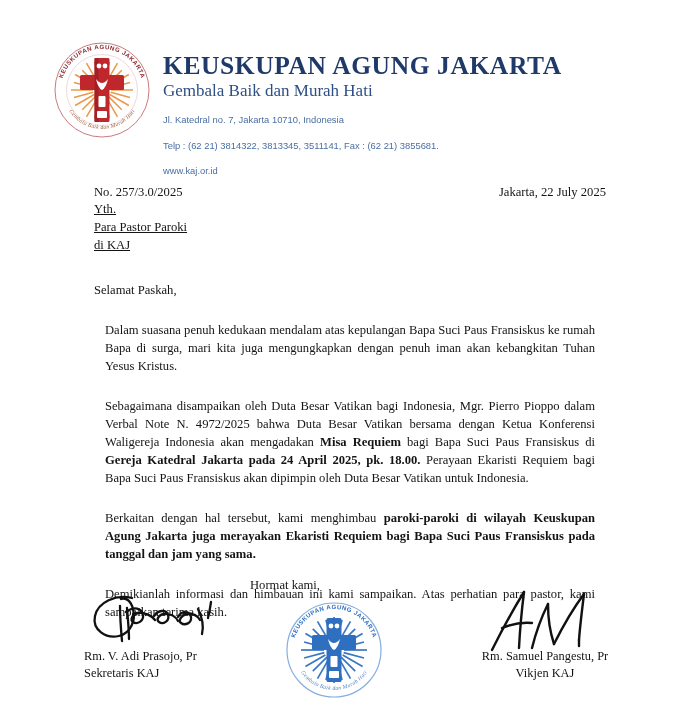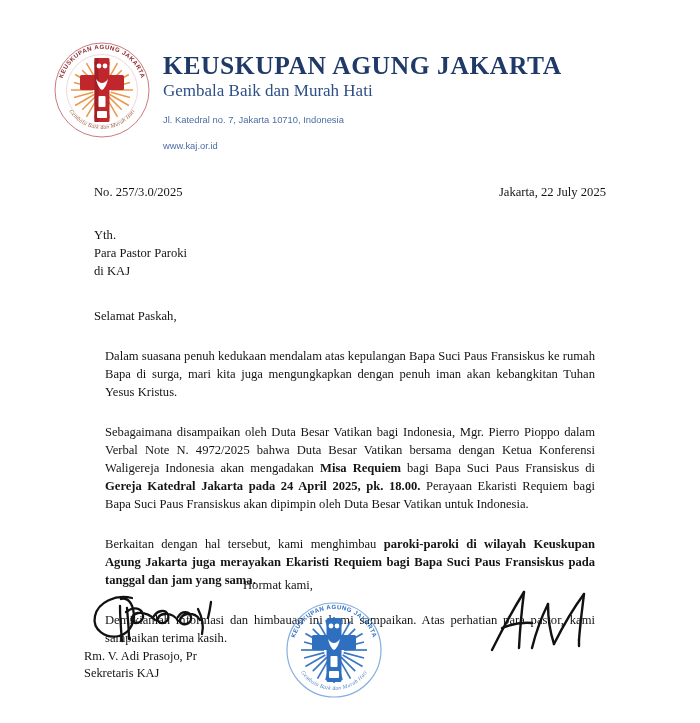--- a/index.html
+++ b/index.html
@@ -82,22 +82,22 @@
   }
   .refline {
     display: flex;
     justify-content: space-between;
     align-items: baseline;
     margin-top: 12px;
   }
   .ref-no, .ref-place-date { white-space: nowrap; }
 
   .addressee {
-    margin-top: 26px;
     line-height: 1.42;
+    text-decoration: underline;
   }
   .addressee div { white-space: nowrap; }
 
   .salutation { margin-top: 27px; }
 
   p.para {
     margin: 11px;
     margin-top: 22px;
     text-align: justify;
     text-justify: inter-word;
@@ -108,21 +108,21 @@
   
   .sign-area {
     position: absolute;
     left: 0;
     top: 570px;
     width: 700px;
     height: 140px;
   }
   .hormat {
     position: absolute;
-    left: 0;
+    left: 7px;
     top: 8px;
     width: 556px;
     text-align: center;
     font-size: 12.6px;
     color: #141414;
   }
   .sig-block {
     position: absolute;
     font-size: 12.4px;
     color: #141414;
@@ -262,20 +262,21 @@
         <text font-family="Liberation Serif, serif" font-size="5.6" font-style="italic" fill="#9a5b3c" letter-spacing="0.3">
           <textPath href="#ringBot" startOffset="50%" text-anchor="middle">Gembala Baik dan Murah Hati</textPath>
         </text>
       </svg>
     </div>
 
     <div class="masthead">
       <div class="org-name">KEUSKUPAN AGUNG JAKARTA</div>
       <div class="org-tagline">Gembala Baik dan Murah Hati</div>
       <div class="org-contact">Jl. Katedral no. 7, Jakarta 10710, Indonesia</div>
+      <div class="org-contact">Telp : (62 21) 3814322, 3813345, 3511141, Fax : (62 21) 3855681.</div>
       <div class="org-contact">www.kaj.or.id</div>
     </div>
   </div>
 
   <div class="letter-body">
 
     <div class="refline">
       <span class="ref-no">No. 257/3.0/2025</span>
       <span class="ref-place-date">Jakarta, 22 July 2025</span>
     </div>
@@ -298,20 +299,24 @@
   </div>
 
   <div class="sign-area">
     <div class="hormat">Hormat kami,</div>
 
     <div class="sig-block sig-left">
       <div>Rm. V. Adi Prasojo, Pr</div>
       <div>Sekretaris KAJ</div>
     </div>
 
+    <div class="sig-block sig-right">
+      <div>Rm. Samuel Pangestu, Pr</div>
+      <div>Vikjen KAJ</div>
+    </div>
   </div>
 
   <div class="scribble scribble-left">
     <svg width="132" height="58" viewBox="0 0 132 58" xmlns="http://www.w3.org/2000/svg">
       <g fill="none" stroke="#111111" stroke-width="2.3" stroke-linecap="round" stroke-linejoin="round">
         <path d="M 46,6 C 30,2 12,10 9,24 C 6,38 20,47 33,44 C 45,41 50,28 47,17 C 45,9 40,5 35,7"></path>
         <path d="M 34,14 C 34,26 35,38 36,49"></path>
         <path d="M 41,16 C 42,28 43,38 43,47"></path>
         <path d="M 40,20 C 48,14 56,16 57,23 C 58,29 51,33 47,30 C 44,28 46,22 52,21 C 59,20 66,24 69,28"></path>
         <path d="M 68,24 C 72,18 80,17 82,23 C 84,29 77,33 73,30 C 70,28 72,23 78,22 C 85,21 90,25 92,29"></path>

